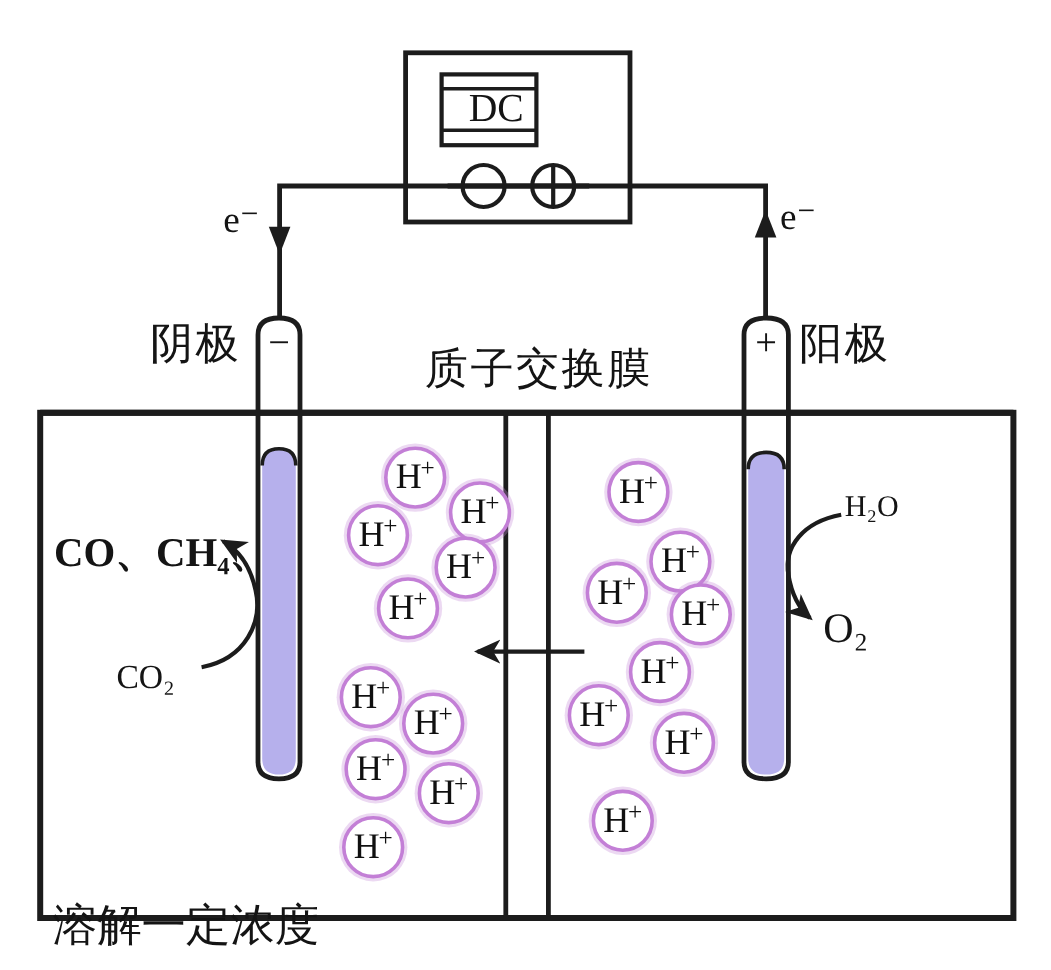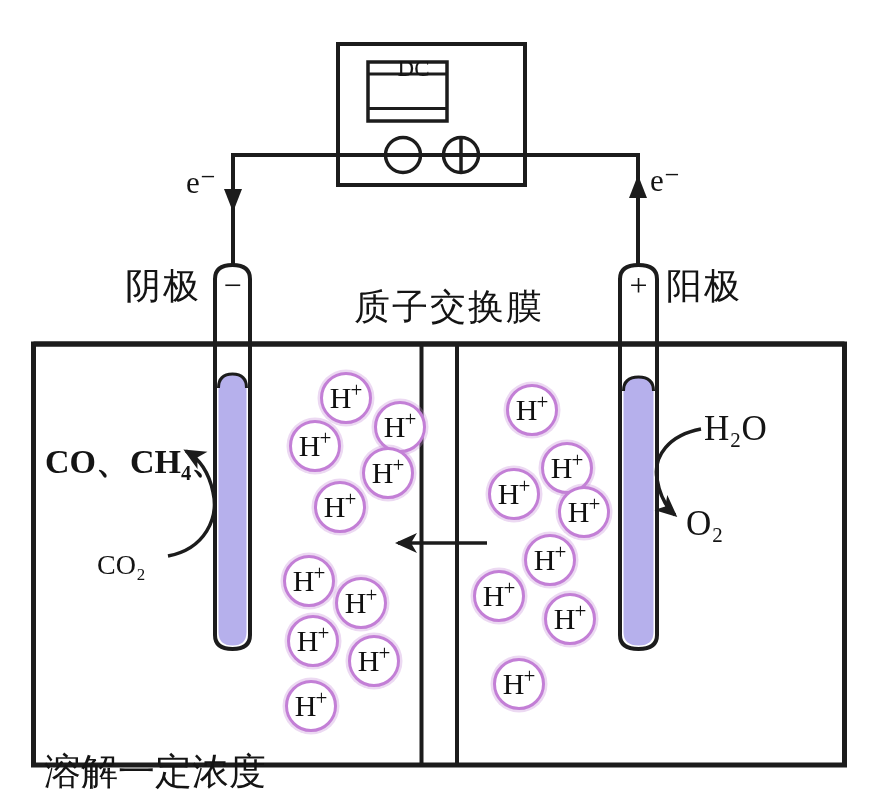--- a/index.html
+++ b/index.html
@@ -63,21 +63,21 @@
     <circle class="ln" cx="461" cy="155" r="17.5" fill="#ffffff" stroke-width="3.5"></circle>
     <line class="ln" x1="443.5" y1="155" x2="478.5" y2="155" stroke-width="3.5"></line>
     <line class="ln" x1="461" y1="137.5" x2="461" y2="172.5" stroke-width="3.5"></line>
 
     <line class="ln" x1="487" y1="543" x2="398" y2="543" stroke-width="3.5" marker-end="url(#ah)"></line>
 
     <path class="ln" d="M168,556 C205,549 219,518 213,492 C209,473 200,459 186,451" stroke-width="3.5" marker-end="url(#ah)"></path>
     <path class="ln" d="M701,429 C669,435 653,456 657,479 C660,497 667,508 675,515" stroke-width="3.5" marker-end="url(#ah)"></path>
   </svg>
 
-  <div class="label" style="left:368px;top:56px;width:91px;text-align:center;font-size:23px;">DC</div>
+  <div class="label" style="left:368px;top:73px;width:91px;text-align:center;font-size:33px;">DC</div>
 
   <div class="label" style="left:186px;top:166px;font-size:31px;">e⁻</div>
   <div class="label" style="left:650px;top:164px;font-size:31px;">e⁻</div>
 
   <div class="label" style="left:125px;top:266px;font-size:36px;letter-spacing:2px;">阴极</div>
   <div class="label" style="left:666px;top:266px;font-size:36px;letter-spacing:2px;">阳极</div>
 
   <div class="label" style="left:215px;top:268px;width:35px;text-align:center;font-size:32px;">−</div>
   <div class="label" style="left:620px;top:268px;width:37px;text-align:center;font-size:32px;">+</div>
 
@@ -87,21 +87,21 @@
     <div>CO、CH₄、</div>
   </div>
 
   <div class="label" style="left:97px;top:549px;font-size:28px;">CO₂</div>
 
   <div class="label" style="left:44px;top:662px;font-size:37px;line-height:44px;">
     <div>溶解一定浓度</div>
     
   </div>
 
-  <div class="label" style="left:704px;top:409px;font-size:35px;">H₂O</div>
+  <div class="label" style="left:704px;top:409px;font-size:25px;">H₂O</div>
   <div class="label" style="left:686px;top:504px;font-size:35px;text-align:right;">O₂</div>
 
   <div class="ions-layer" id="ions">
       <div class="ion" style="left: 320px; top: 372px;">
         <span class="sym">H</span>
         <sup>+</sup>
       </div>
       <div class="ion" style="left: 374px; top: 401px;">
         <span class="sym">H</span>
         <sup>+</sup>

